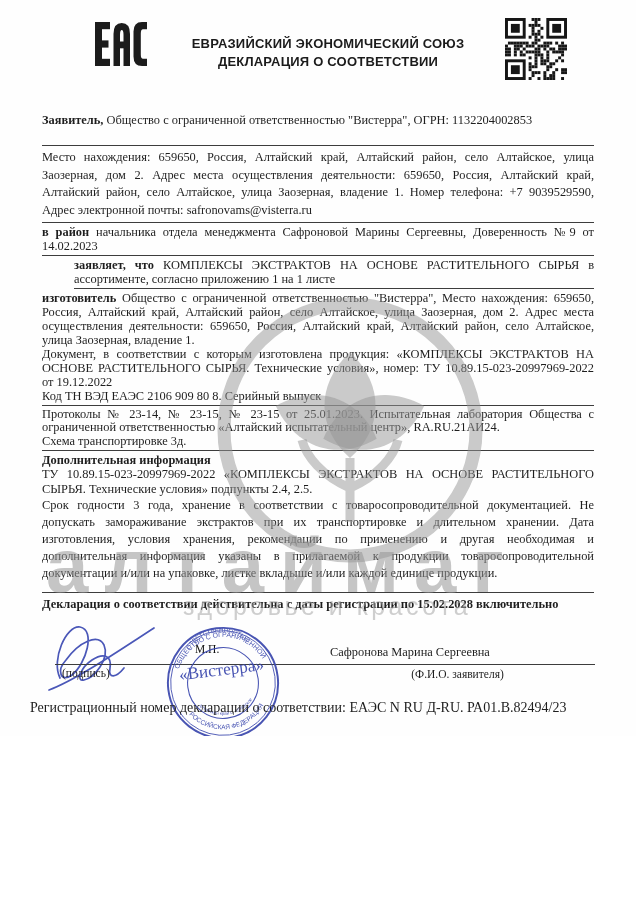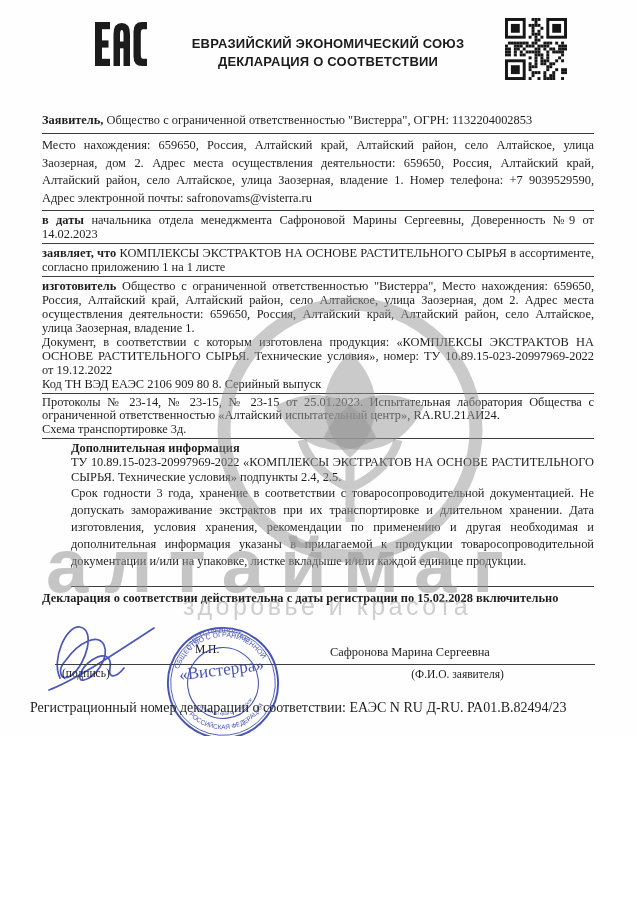--- a/index.html
+++ b/index.html
@@ -9,28 +9,28 @@
   .eac-logo{position:absolute;left:95px;top:22px;width:52px;height:44px;}
   .hdr-title{position:absolute;left:150px;top:35px;width:356px;text-align:center;
              font-family:"Liberation Sans","DejaVu Sans",sans-serif;font-weight:bold;
              font-size:13px;line-height:17.5px;color:#1b1b1b;letter-spacing:.2px;}
   .qr{position:absolute;left:505px;top:18px;width:62px;height:62px;}
   
   .doc-body{position:absolute;left:42px;top:104px;width:552px;z-index:1;}
   .doc-body p{margin:0;text-align:justify;font-size:12.4px;}
   .row{border-bottom:1px solid #3d3d3d;}
   .b{font-weight:bold;}
-  .r1{padding:8px 0 4px;} .r1 p{line-height:17px;}
+  .r1{padding:8px 0 16px;} .r1 p{line-height:17px;}
   .r2{padding:3px 0 3px;} .r2 p{line-height:17.5px;}
   .r3{padding:2px 0 2px;} .r3 p{line-height:14px;}
-  .r4{padding:2px 0 2px;} .r4 p{line-height:14px;}
+  .r4{padding:2px 0 2px;margin-left:32px;} .r4 p{line-height:14px;}
   .r5{padding:2px 0 2px;} .r5 p{line-height:14px;}
   .r6{padding:2px 0 2px;} .r6 p{line-height:14.3px;}
   .r7{padding:2px 0 2px;} .r7 p{line-height:13.3px;}
-  .r8{padding:2px 0 16px;margin-left:29px;} .r8 .h{line-height:14px;} .r8 .t1{line-height:15px;} .r8 .t2{line-height:17px;}
+  .r8{padding:2px 0 10px;} .r8 .h{line-height:14px;} .r8 .t1{line-height:15px;} .r8 .t2{line-height:17px;}
   .r9{border-bottom:none;padding:3px 0 0;} .r9 p{line-height:16px;font-weight:bold;}
   
   .wm{position:absolute;z-index:2;pointer-events:none;}
   .wm-emblem{left:210px;top:290px;width:280px;height:280px;}
   .wm-brand{left:46px;top:528px;font-family:"Liberation Sans","DejaVu Sans",sans-serif;
             font-weight:bold;font-size:76px;line-height:1;letter-spacing:16px;
             color:rgba(150,150,150,0.55);white-space:nowrap;}
   .wm-tagline{left:183px;top:592px;font-family:"Liberation Sans","DejaVu Sans",sans-serif;
             font-size:25px;letter-spacing:3.5px;color:rgba(165,165,165,0.55);white-space:nowrap;}
   
@@ -211,21 +211,21 @@
       </svg></div>
 
   <div class="doc-body">
     <div class="row r1">
       <p><span class="b">Заявитель,</span> <span>Общество с ограниченной ответственностью "Вистерра", ОГРН: 1132204002853</span></p>
     </div>
     <div class="row r2">
       <p>Место нахождения: 659650, Россия, Алтайский край, Алтайский район, село Алтайское, улица Заозерная, дом 2. Адрес места осуществления деятельности: 659650, Россия, Алтайский край, Алтайский район, село Алтайское, улица Заозерная, владение 1. Номер телефона: +7 9039529590, Адрес электронной почты: safronovams@visterra.ru</p>
     </div>
     <div class="row r3">
-      <p><span class="b">в даты</span> <span>начальника отдела менеджмента Сафроновой Марины Сергеевны, Доверенность №9 от 14.02.2023</span></p>
+      <p><span class="b">в район</span> <span>начальника отдела менеджмента Сафроновой Марины Сергеевны, Доверенность №9 от 14.02.2023</span></p>
     </div>
     <div class="row r4">
       <p><span class="b">заявляет, что</span> <span>КОМПЛЕКСЫ ЭКСТРАКТОВ НА ОСНОВЕ РАСТИТЕЛЬНОГО СЫРЬЯ в ассортименте, согласно приложению 1 на 1 листе</span></p>
     </div>
     <div class="row r5">
       <p><span class="b">изготовитель</span> <span>Общество с ограниченной ответственностью "Вистерра", Место нахождения: 659650, Россия, Алтайский край, Алтайский район, село Алтайское, улица Заозерная, дом 2. Адрес места осуществления деятельности: 659650, Россия, Алтайский край, Алтайский район, село Алтайское, улица Заозерная, владение 1.</span></p>
       <p>Документ, в соответствии с которым изготовлена продукция: «КОМПЛЕКСЫ ЭКСТРАКТОВ НА ОСНОВЕ РАСТИТЕЛЬНОГО СЫРЬЯ. Технические условия», номер: ТУ 10.89.15-023-20997969-2022 от 19.12.2022</p>
       <p>Код ТН ВЭД ЕАЭС 2106 909 80 8. Серийный выпуск</p>
     </div>
     <div class="row r7">

